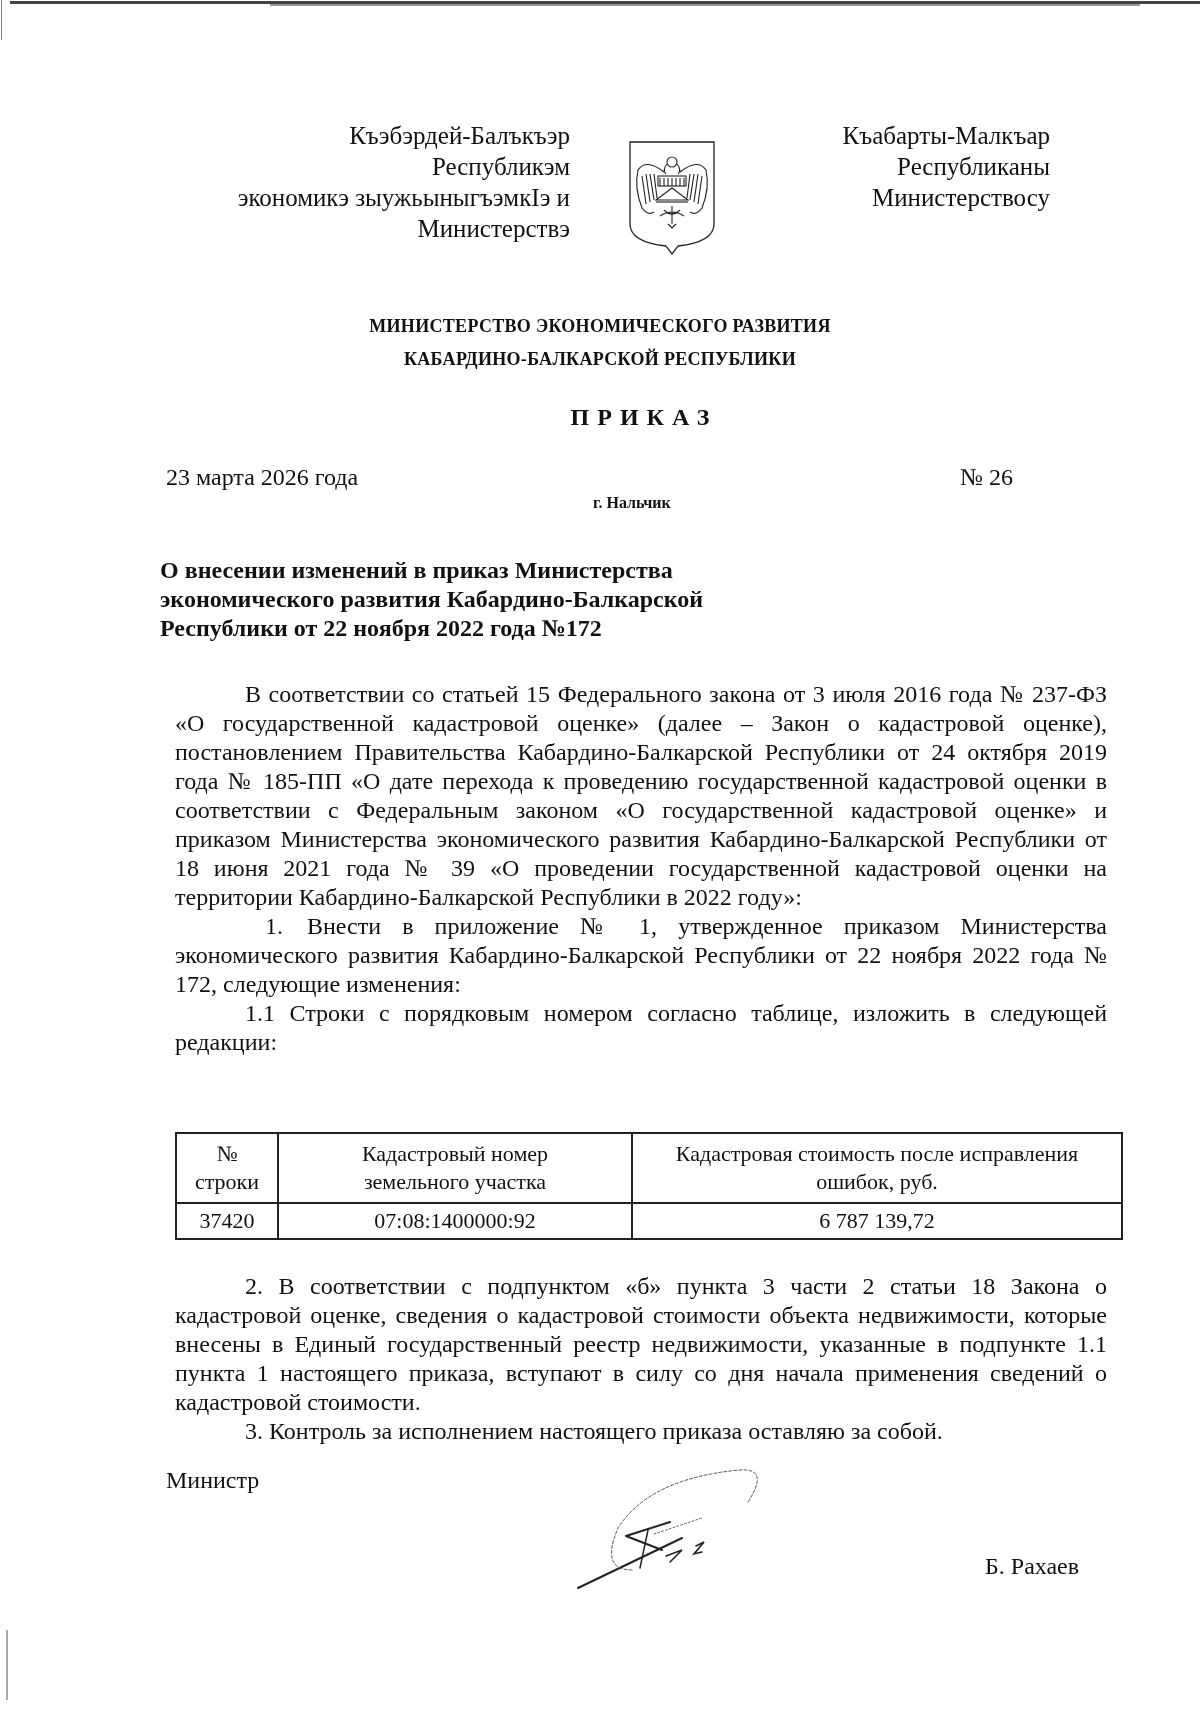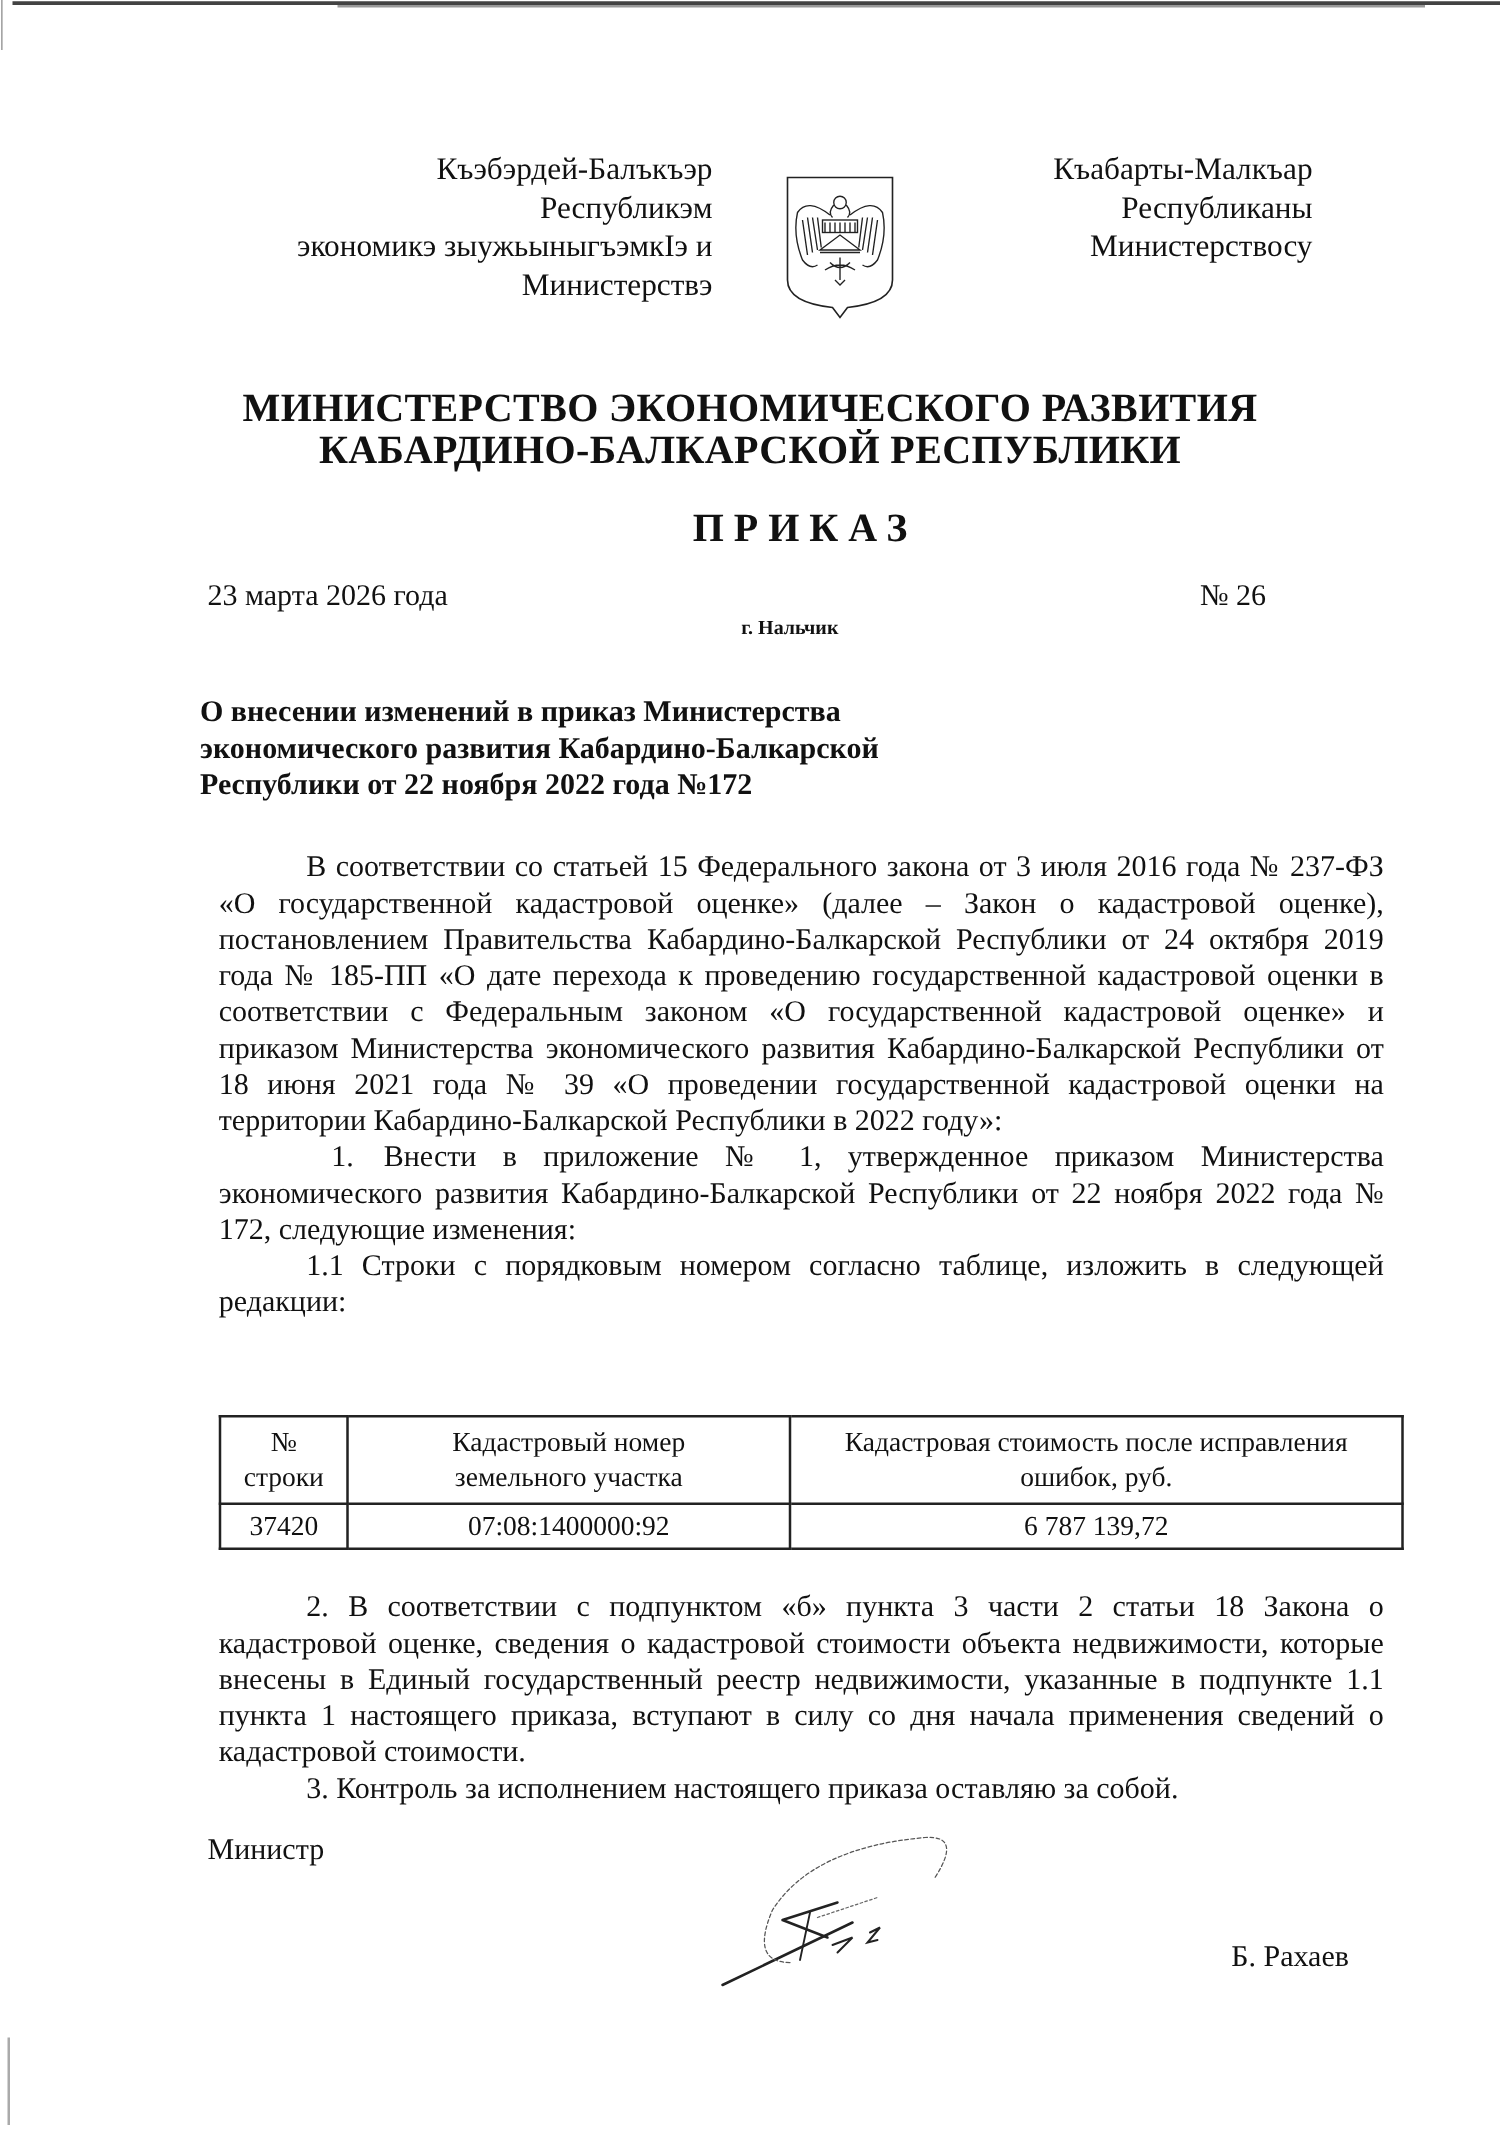--- a/index.html
+++ b/index.html
@@ -15,25 +15,25 @@
   .header-left, .header-right {
     position: absolute; top: 120px; text-align: right; font-weight: normal;
     font-size: 25px; line-height: 31px;
   }
   .header-left { left: 160px; width: 410px; }
   .header-right { left: 780px; width: 270px; }
   .emblem { position: absolute; left: 624px; top: 138px; width: 96px; width:96px; height: 118px; }
 
   .ministry {
     position: absolute; top: 310px; left: 0; width: 1200px; text-align: center;
-    font-weight: bold; font-size: 32px; line-height: 33px; letter-spacing: 0.3px;
+    font-weight: bold; font-size: 18px; line-height: 33px; letter-spacing: 0.3px;
   }
   .prikaz {
     position: absolute; top: 404px; left: 0; width: 1200px; text-align: center;
-    font-weight: bold; font-size: 32px; letter-spacing: 8px; padding-left: 88px; box-sizing: border-box;
+    font-weight: bold; font-size: 24px; letter-spacing: 8px; padding-left: 88px; box-sizing: border-box;
   }
   .date { position: absolute; top: 464px; left: 166px; font-size: 24px; }
   .number { position: absolute; top: 464px; left: 960px; font-size: 24px; }
   .city { position: absolute; top: 494px; left: 593px; font-size: 16px; font-weight: bold; }
 
   .subject {
     position: absolute; top: 556px; left: 160px; width: 620px;
     font-weight: bold; font-size: 24px; line-height: 29px;
   }
 

